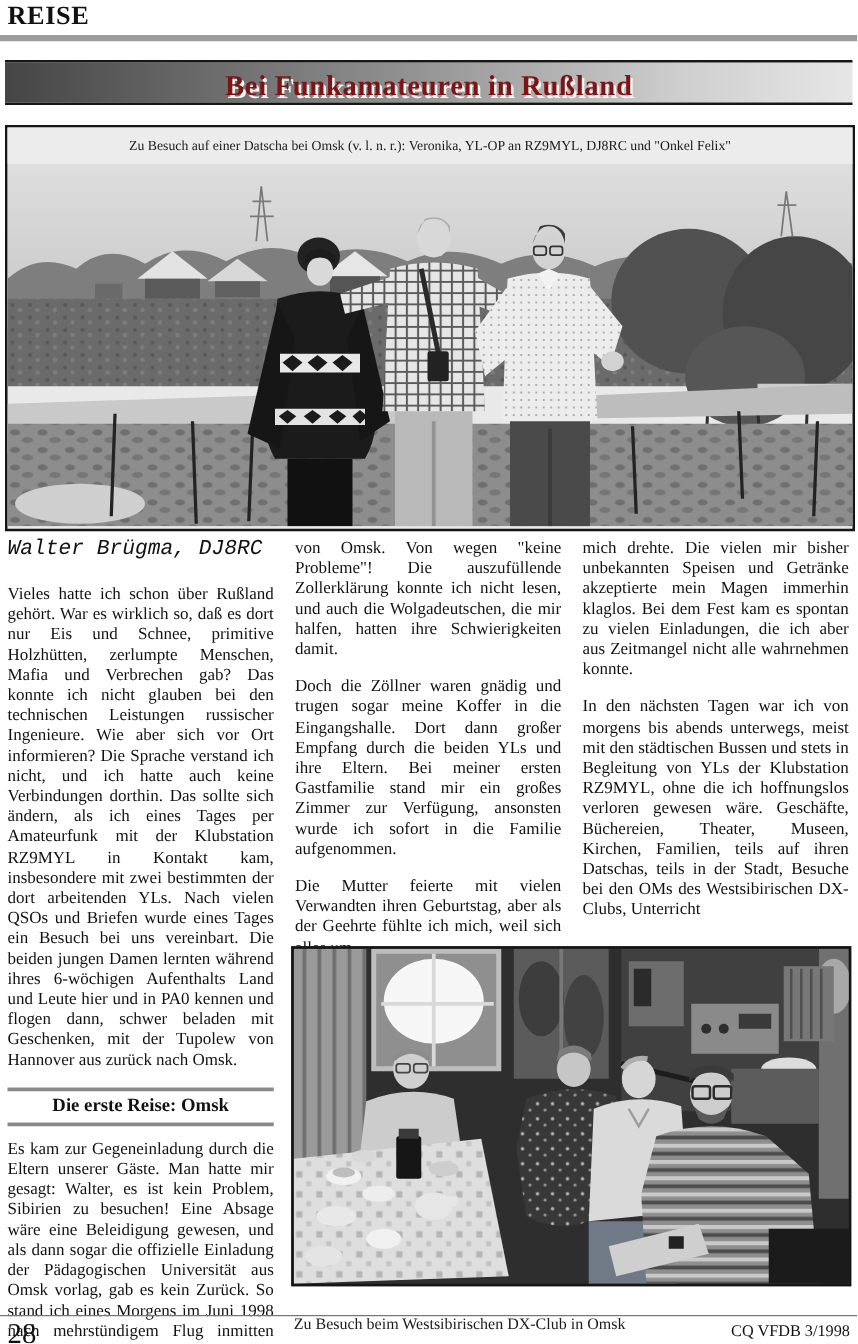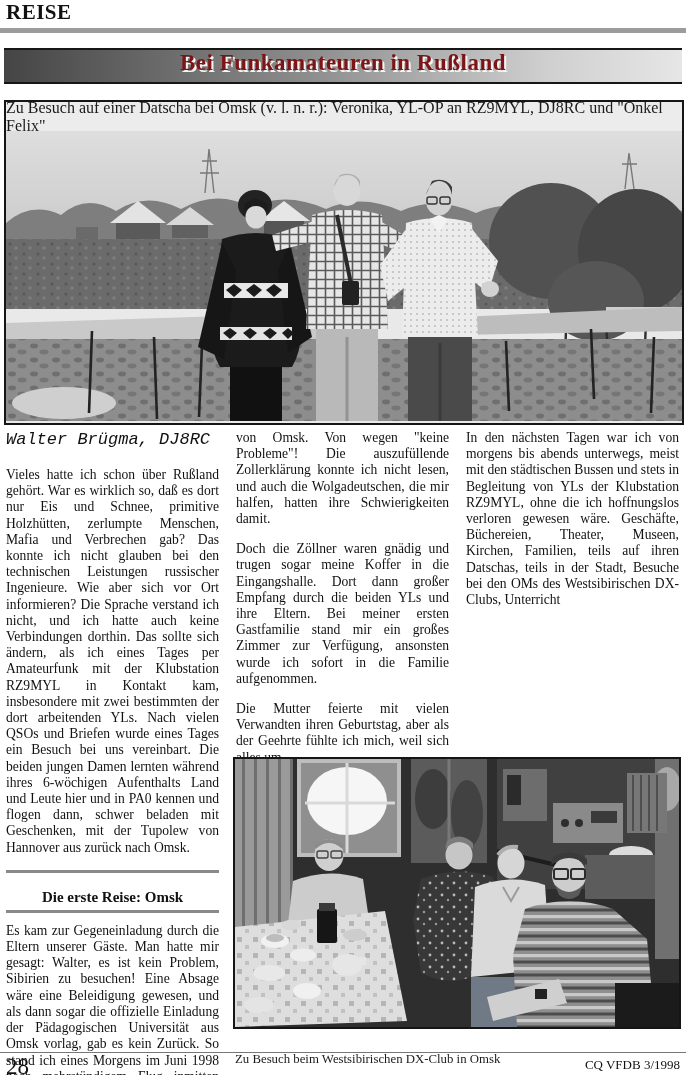--- a/index.html
+++ b/index.html
@@ -7,45 +7,45 @@
     position:relative;width:686px;height:1075px;background:#fff;overflow:hidden;
     font-family:"Liberation Serif","DejaVu Serif",serif;color:#111;
   }
   
   .kicker{position:absolute;top:0px;left:6px;font-size:21px;font-weight:bold;letter-spacing:.5px;}
   .kicker-rule{position:absolute;top:28px;left:0;width:686px;height:5px;background:#9c9c9c;}
   .title-bar{
     position:absolute;top:48px;left:4px;width:678px;height:36px;
     background:linear-gradient(90deg,#454545 0%,#8d8d8d 45%,#cfcfcf 80%,#e6e6e6 100%);
     border-top:2px solid #161616;border-bottom:2px solid #161616;
-    display:flex;align-items:flex-start;justify-content:center;box-sizing:border-box;
+    display:flex;align-items:flex-end;justify-content:center;box-sizing:border-box;
   }
   .title-bar h1{
     margin:0;font-size:23px;font-weight:bold;color:#7d1517;
     text-shadow:2px 2px 0 #f4f4f4;letter-spacing:.5px;
   }
   
   .photo1{
     position:absolute;top:100px;left:4px;width:676px;height:321px;
     border:2px solid #151515;background:#e9e9e9;box-sizing:content-box;
   }
   .photo1-caption{
     height:29px;background:#ececec;display:flex;align-items:center;justify-content:center;
-    font-size:16px;color:#1a1a1a;
+    font-size:11px;color:#1a1a1a;
   }
   .photo1 svg{display:block;}
   
   .columns{
     position:absolute;top:430px;left:6px;width:674px;display:flex;gap:17px;
   }
   .col{width:213px;font-size:13.6px;line-height:16.2px;text-align:justify;}
   .col p{margin:0 0 14px 0;}
   .author{font-style:italic;font-size:17px;margin:0 0 17px 0;line-height:20px;text-align:left;font-family:Liberation Mono, monospace;}
   .sect-head{
-    margin:8px 0 10px 0;padding:15px 0 4px 0;text-align:center;font-weight:bold;font-size:15px;
+    margin:8px 0 10px 0;padding:3px 0 4px 0;text-align:center;font-weight:bold;font-size:15px;
     border-top:3px solid #8a8a8a;border-bottom:3px solid #8a8a8a;line-height:18px;
   }
   
   .photo2{
     position:absolute;top:757px;left:233px;width:444px;height:268px;
     border:2px solid #151515;background:#2e2e2e;
   }
   .photo2 svg{display:block;}
   .photo2-caption{position:absolute;top:1052px;left:235px;font-size:12.8px;color:#1a1a1a;}
   
@@ -189,20 +189,21 @@
       <p>Vieles hatte ich schon über Rußland gehört. War es wirklich so, daß es dort nur Eis und Schnee, primitive Holzhütten, zerlumpte Menschen, Mafia und Verbrechen gab? Das konnte ich nicht glauben bei den technischen Leistungen russischer Ingenieure. Wie aber sich vor Ort informieren? Die Sprache verstand ich nicht, und ich hatte auch keine Verbindungen dorthin. Das sollte sich ändern, als ich eines Tages per Amateurfunk mit der Klubstation RZ9MYL in Kontakt kam, insbesondere mit zwei bestimmten der dort arbeitenden YLs. Nach vielen QSOs und Briefen wurde eines Tages ein Besuch bei uns vereinbart. Die beiden jungen Damen lernten während ihres 6-wöchigen Aufenthalts Land und Leute hier und in PA0 kennen und flogen dann, schwer beladen mit Geschenken, mit der Tupolew von Hannover aus zurück nach Omsk.</p>
       <div class="sect-head">Die erste Reise: Omsk</div>
       <p>Es kam zur Gegeneinladung durch die Eltern unserer Gäste. Man hatte mir gesagt: Walter, es ist kein Problem, Sibirien zu besuchen! Eine Absage wäre eine Beleidigung gewesen, und als dann sogar die offizielle Einladung der Pädagogischen Universität aus Omsk vorlag, gab es kein Zurück. So stand ich eines Morgens im Juni 1998 nach mehrstündigem Flug inmitten von russisch sprechenden Menschen im Flughafen</p>
     </div>
     <div class="col">
       <p>von Omsk. Von wegen "keine Probleme"! Die auszufüllende Zollerklärung konnte ich nicht lesen, und auch die Wolgadeutschen, die mir halfen, hatten ihre Schwierigkeiten damit.</p>
       <p>Doch die Zöllner waren gnädig und trugen sogar meine Koffer in die Eingangshalle. Dort dann großer Empfang durch die beiden YLs und ihre Eltern. Bei meiner ersten Gastfamilie stand mir ein großes Zimmer zur Verfügung, ansonsten wurde ich sofort in die Familie aufgenommen.</p>
       <p>Die Mutter feierte mit vielen Verwandten ihren Geburtstag, aber als der Geehrte fühlte ich mich, weil sich alles um</p>
     </div>
     <div class="col">
+      <p>mich drehte. Die vielen mir bisher unbekannten Speisen und Getränke akzeptierte mein Magen immerhin klaglos. Bei dem Fest kam es spontan zu vielen Einladungen, die ich aber aus Zeitmangel nicht alle wahrnehmen konnte.</p>
       <p>In den nächsten Tagen war ich von morgens bis abends unterwegs, meist mit den städtischen Bussen und stets in Begleitung von YLs der Klubstation RZ9MYL, ohne die ich hoffnungslos verloren gewesen wäre. Geschäfte, Büchereien, Theater, Museen, Kirchen, Familien, teils auf ihren Datschas, teils in der Stadt, Besuche bei den OMs des Westsibirischen DX-Clubs, Unterricht</p>
     </div>
   </div>
 
   <div class="photo2">
     <svg width="444" height="268" viewBox="0 0 444 268" aria-hidden="true">
       <defs>
         <pattern id="stripes" width="10" height="13" patternUnits="userSpaceOnUse">
           <rect width="10" height="13" fill="#8e8e8e"></rect>
           <rect y="0" width="10" height="3.2" fill="#c9c9c9"></rect>

